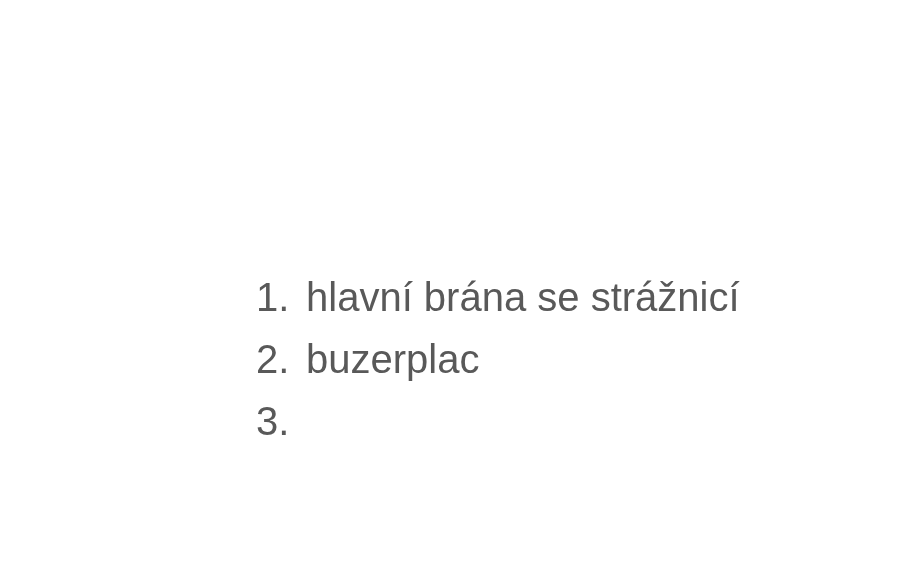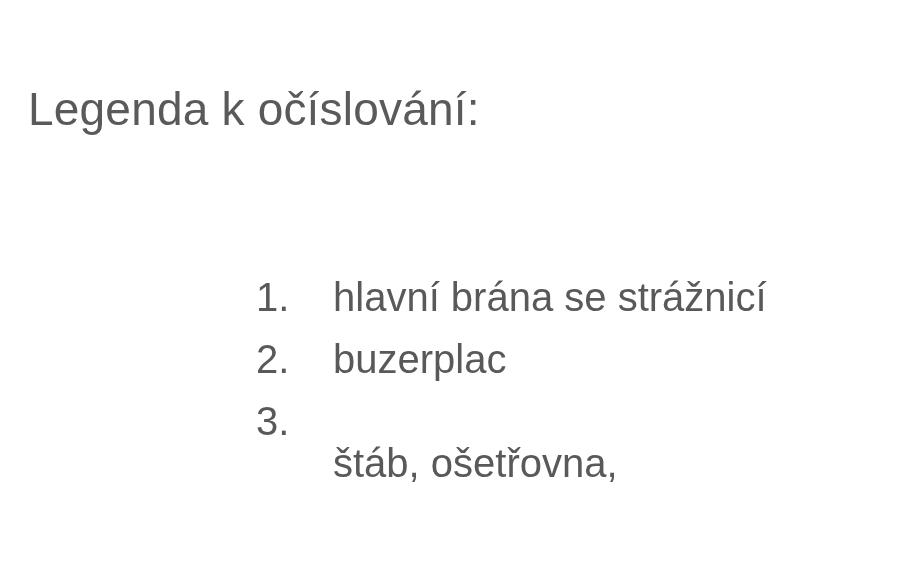--- a/index.html
+++ b/index.html
@@ -46,47 +46,44 @@
   }
   .legend-num {
     flex: 0 0 auto;
     width: 50px;
     color: #595959;
   }
   .legend-text {
     flex: 1 1 auto;
     color: #595959;
     white-space: pre-line;
-    margin-left: 27px;
   }
   .legend-text .cont {
     display: block;
     margin-top: 18px;
   }
 </style>
 </head>
 <body>
 
 <div class="slide">
 
-  <div class="title">Legenda k očíslování:</div>
 
   <div class="legend-list">
 
     <div class="legend-item">
       <span class="legend-num">1.</span>
       <span class="legend-text">hlavní brána se strážnicí</span>
     </div>
 
     <div class="legend-item">
       <span class="legend-num">2.</span>
       <span class="legend-text">buzerplac</span>
     </div>
 
     <div class="legend-item">
       <span class="legend-num">3.</span>
       <span class="legend-text">
-        <span>štáb, ošetřovna,</span>
       </span>
     </div>
 
   </div>
 </div>
 
 </body></html>

